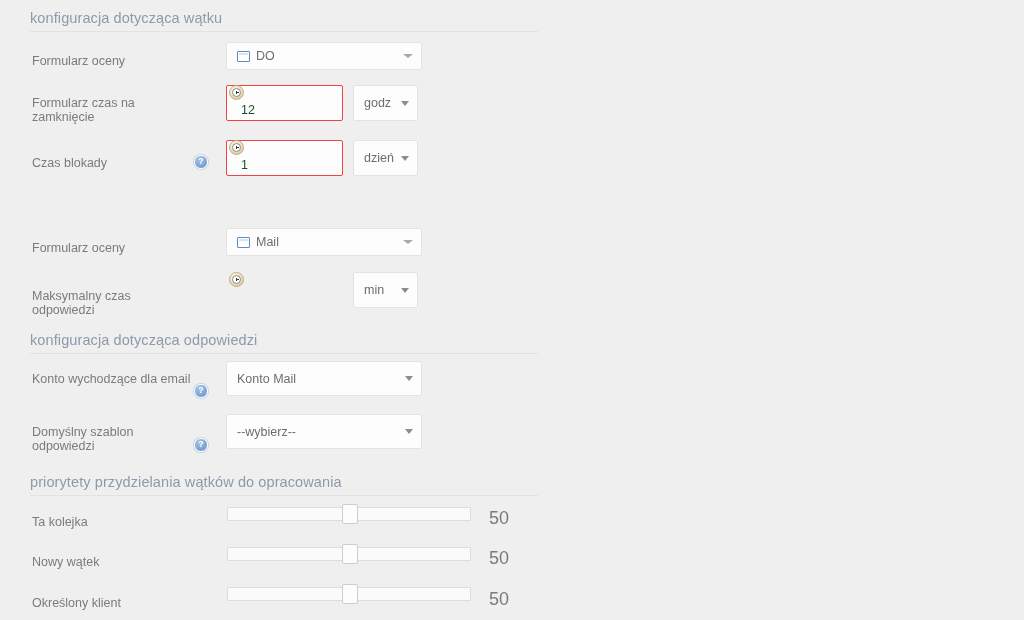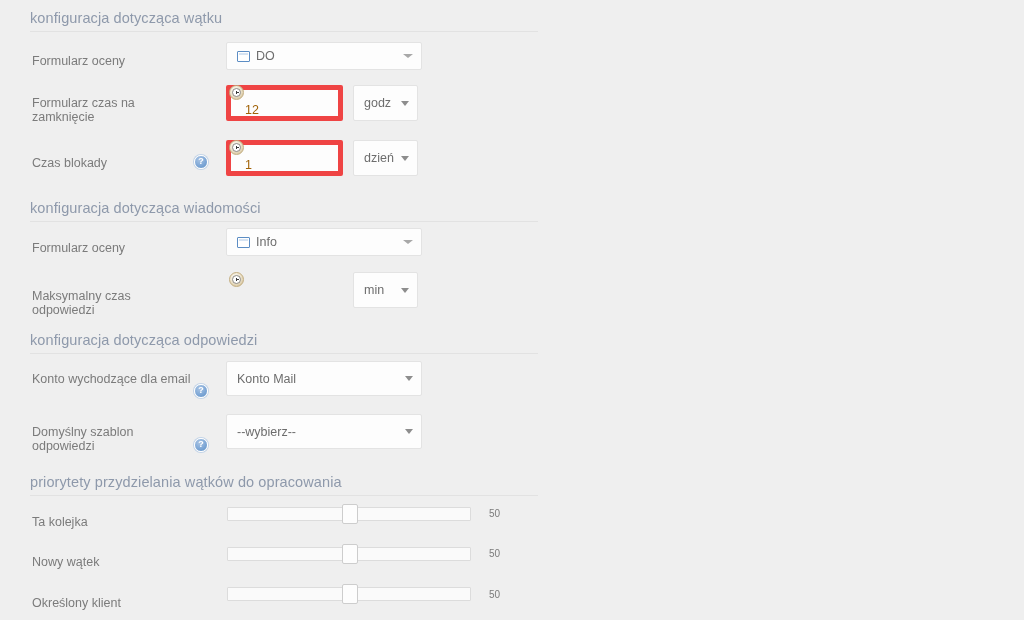--- a/index.html
+++ b/index.html
@@ -73,25 +73,25 @@
     color: #ffffff;
     font-family: "Liberation Sans", sans-serif;
     font-weight: bold;
   }
 
   
   .txt-input {
     position: absolute;
     box-sizing: border-box;
     background: #fdfdfd;
-    border: 5px solid #ef4444;
+    border: 1px solid #ef4444;
     border-radius: 2px;
     height: 36px;
     width: 117px;
-    color: #a16207;
+    color: #14532d;
     font-size: 12.5px;
     font-family: "Liberation Sans", sans-serif;
     padding: 14px 0 0 14px;
     outline: none;
   }
 
   
   .clock-icon {
     position: absolute;
     width: 15px;
@@ -207,21 +207,21 @@
     width: 16px;
     height: 20px;
     box-sizing: border-box;
     background: #fdfdfd;
     border: 1px solid #cdcdcd;
     border-radius: 2px;
   }
   .slider-value {
     position: absolute;
     color: #7b7b7b;
-    font-size: 10px;
+    font-size: 18px;
     width: 30px;
   }
 </style>
 </head>
 <body>
 
 <div class="page">
 
   <div class="section-header" style="top:10px;">
     <span class="hdr-text">konfiguracja dotycząca wątku</span>
@@ -253,29 +253,25 @@
     <span class="dial"></span>
     <span class="hand-h"></span>
     <span class="hand-m"></span>
   </div>
   <input class="txt-input" style="left: 226px; top: 140px;" value="1">
   <div class="sel unit" style="left:353px; top:140px;">
     <span class="sel-text">dzień</span>
     <span class="caret"></span>
   </div>
 
-  <div class="section-header" style="top:200px;">
-    <span class="hdr-text">konfiguracja dotycząca wiadomości</span>
-    <span class="hdr-rule"></span>
-  </div>
 
   <div class="row-label" style="top:241px;">Formularz oceny</div>
   <div class="sel wide" style="left:226px; top:228px;">
     <span class="win-icon"></span>
-    <span class="sel-text">Info</span>
+    <span class="sel-text">Mail</span>
     <span class="caret thin"></span>
   </div>
 
   <div class="row-label" style="top:289px;">Maksymalny czas odpowiedzi</div>
   <div class="clock-icon" style="left:229px; top:272px;">
     <span class="dial"></span>
     <span class="hand-h"></span>
     <span class="hand-m"></span>
   </div>
   <div class="sel unit" style="left:353px; top:272px;">

